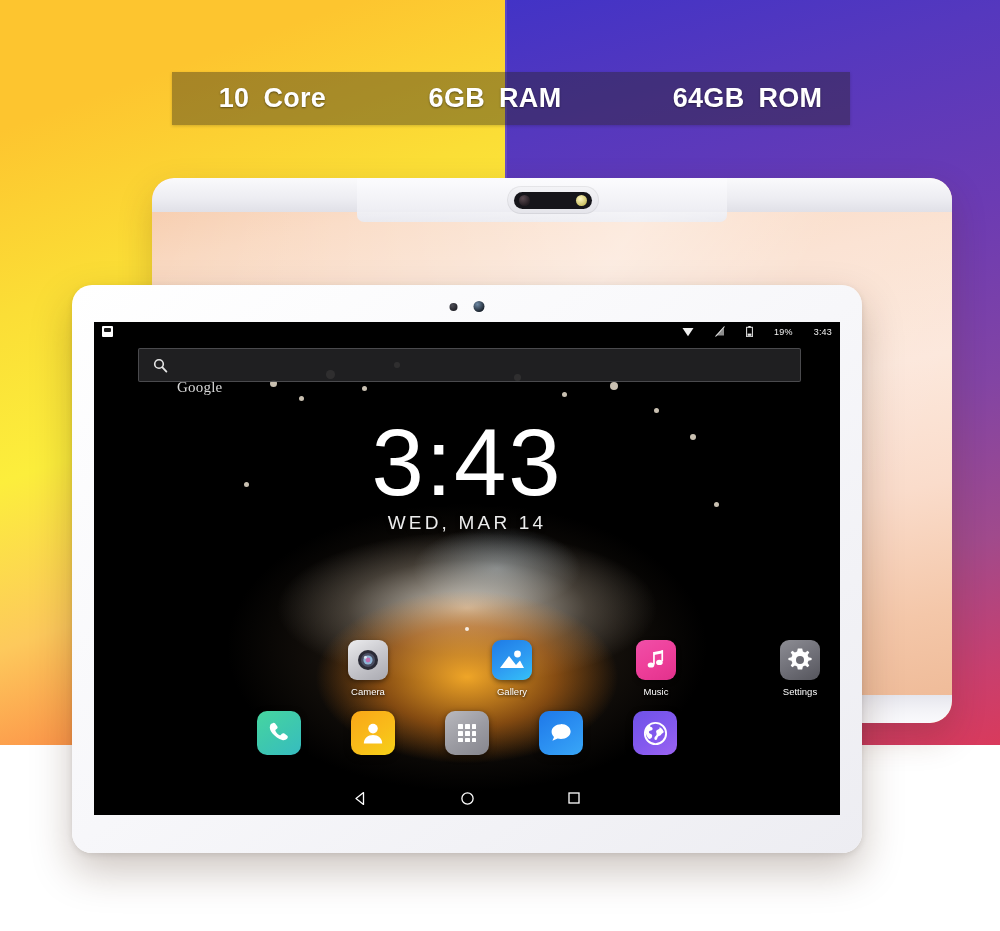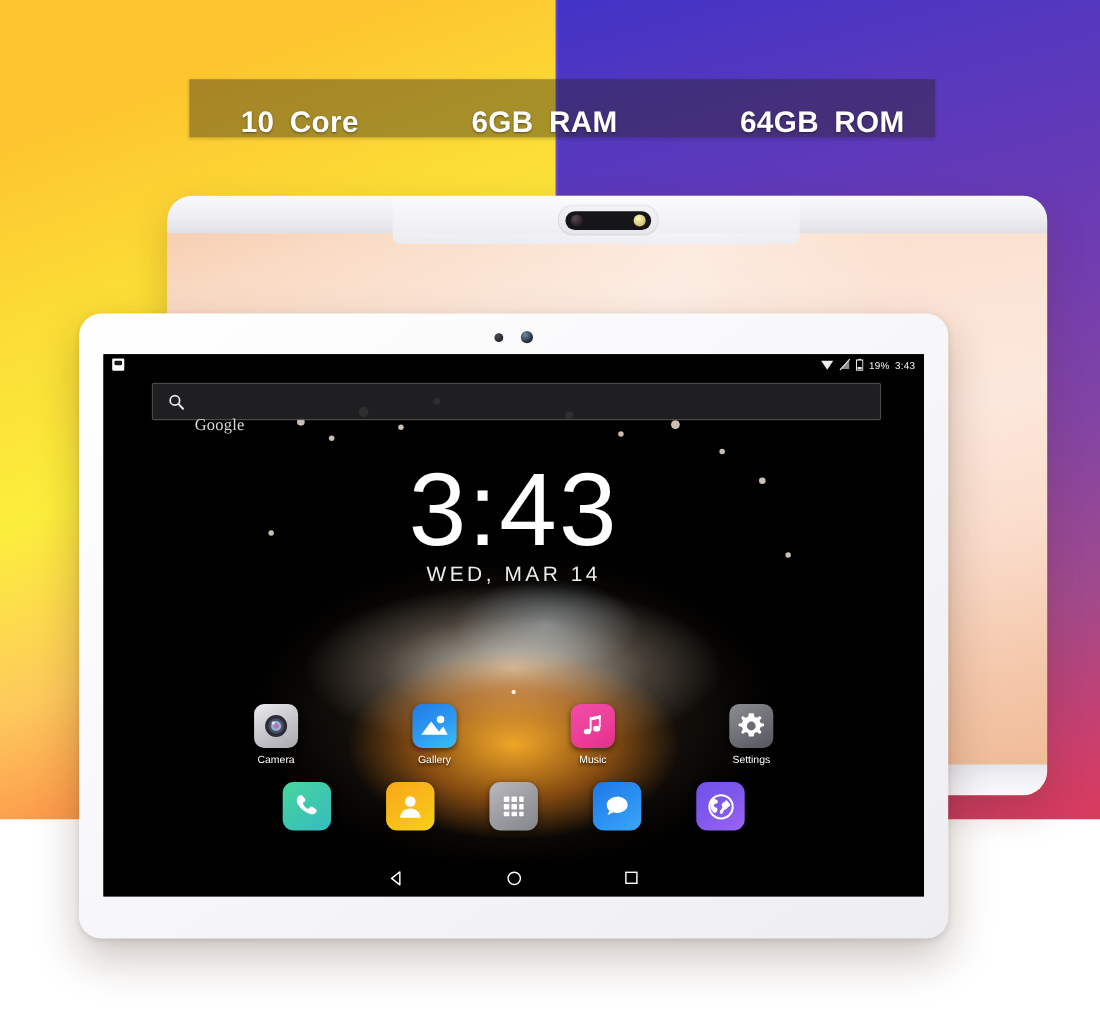--- a/index.html
+++ b/index.html
@@ -32,21 +32,21 @@
   }
   .bg-glow {
     position: absolute; left: 505px; top: 0; width: 2px; height: 745px;
     background: rgba(255,255,255,0.10);
   }
 
   
   .spec-banner {
     position: absolute; left: 172px; top: 72px;
     width: 678px; height: 53px;
-    display: flex; align-items: flex-end;
+    display: flex; align-items: center;
     background: rgba(40,34,24,0.40);
     box-shadow: 0 1px 3px rgba(0,0,0,0.18);
   }
   .spec-cell {
     display: flex; align-items: center; justify-content: center;
     gap: 14px; position: relative;
   }
   .spec-cell.c1 { width: 204px; }
   .spec-cell.c2 { width: 238px; }
   .spec-cell.c3 { width: 236px; padding-left: 28px; }
@@ -170,21 +170,21 @@
   }
   .sb-left { display: flex; align-items: center; gap: 4px; }
   .sb-noteicon {
     width: 11px; height: 11px; background: #fff; border-radius: 1px;
     position: relative;
   }
   .sb-noteicon::after {
     content: ""; position: absolute; left: 2px; top: 2px;
     width: 7px; height: 4px; background: #1b1b1b; border-radius: 1px;
   }
-  .sb-right { display: flex; align-items: center; gap: 5px; }
+  .sb-right { display: flex; align-items: center; gap: 21px; }
   .sb-txt { color: #f2f2f2; font-size: 9px; letter-spacing: 0.2px; }
   .sb-ico { display: block; }
 
   
   .searchbar {
     position: absolute; left: 44px; top: 26px;
     width: 663px; height: 34px;
     background: rgba(34,34,36,0.92);
     border: 1px solid rgba(110,110,115,0.55);
     border-radius: 2px;
@@ -208,21 +208,21 @@
     text-shadow: 0 2px 8px rgba(0,0,0,0.5);
   }
   .clock-date {
     color: #ececec; font-size: 19px; letter-spacing: 3.2px;
     margin-top: 6px; text-shadow: 0 1px 4px rgba(0,0,0,0.6);
   }
 
   
   .appgrid {
     position: absolute; left: 0; right: 0; top: 318px;
-    display: flex; justify-content: center; gap: 64px; z-index: 5;
+    display: flex; justify-content: flex-end; gap: 64px; z-index: 5;
   }
   .appitem { width: 80px; text-align: center; }
   .appicon {
     width: 40px; height: 40px; border-radius: 9px; margin: 0 auto;
     display: flex; align-items: center; justify-content: center;
     box-shadow: 0 2px 5px rgba(0,0,0,0.45);
   }
   .applabel {
     color: #fff; font-size: 9.5px; margin-top: 6px;
     text-shadow: 0 1px 3px rgba(0,0,0,0.9);

